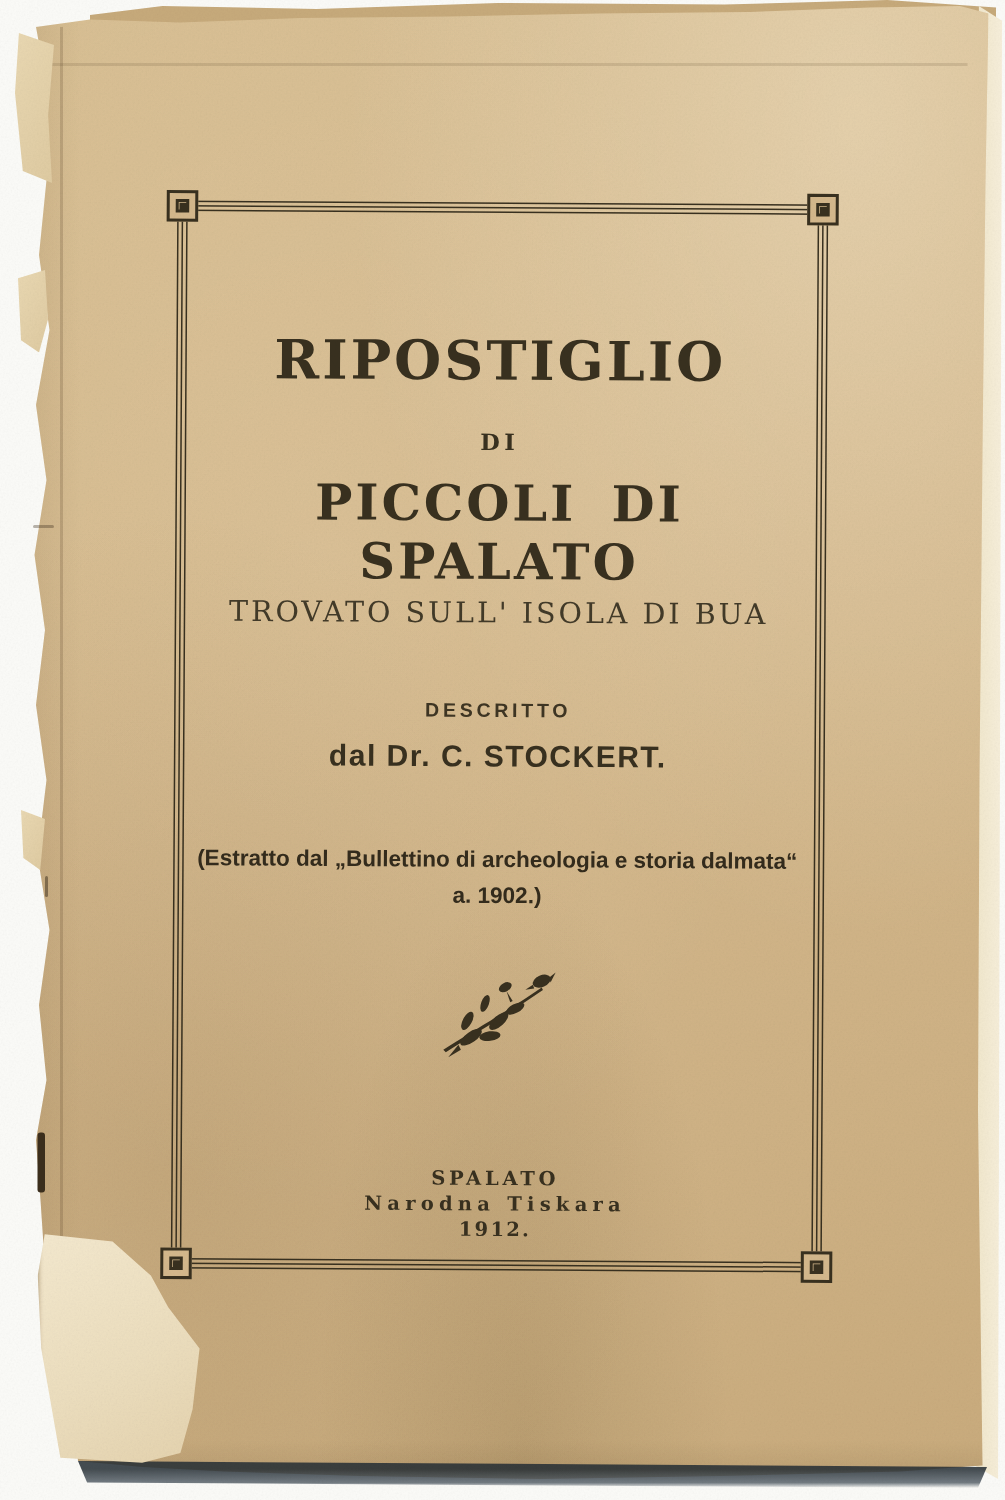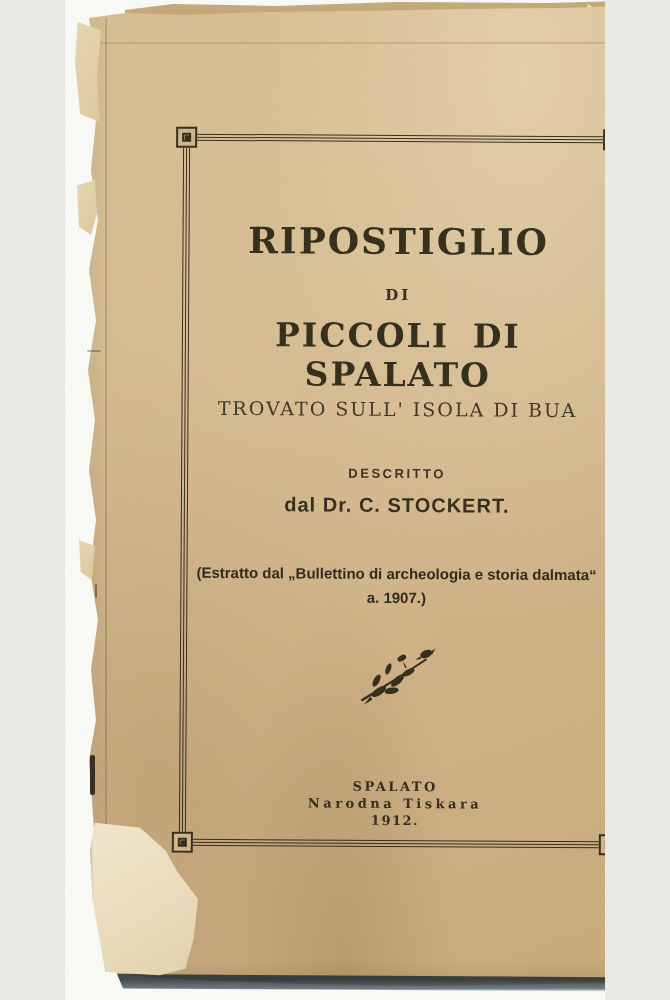--- a/index.html
+++ b/index.html
@@ -6,21 +6,21 @@
     --paper:#d4b88c;
     --paper-dark:#c9ab7c;
     --ink:#38301f;
     --ink-soft:#4a4030;
     --cream:#eee1c2;
     --bg:#fbfbf8;
   }
   html,body{margin:0;padding:0;background:#e9e9e6;}
   body{font-family:"Liberation Serif", serif;}
   .photo{
-    position:relative;width:540px;height:1000px;margin:0 auto;
+    position:relative;width:670px;height:1000px;margin:0 auto;
     background:var(--bg);overflow:hidden;
   }
   
   .sheet-top{
     position:absolute;left:60px;top:0;width:604px;height:18px;
     background:#c7aa7b;
     clip-path:polygon(0 10px,8% 4px,25% 6px,45% 2px,70% 3px,88% 0,100% 5px,100% 100%,0 100%);
     z-index:0;
   }
   .sheet-right{
@@ -147,21 +147,21 @@
 
   <div class="plate">
     <div class="title1 t-main">RIPOSTIGLIO</div>
     <div class="title-di">DI</div>
     <div class="title2 t-main">PICCOLI DI SPALATO</div>
     <div class="subtitle">TROVATO SULL' ISOLA DI BUA</div>
     <div class="descritto">DESCRITTO</div>
     <div class="author">dal Dr. C. STOCKERT.</div>
     <div class="estratto">
       <span>(Estratto dal „Bullettino di archeologia e storia dalmata“</span><br>
-      <span>a. 1907.)</span>
+      <span>a. 1902.)</span>
     </div>
     <div class="ornament-wrap">
       <svg width="84" height="62" viewBox="0 0 100 74">
         <g fill="#38301f" stroke="none">
           <path d="M8,68 C30,54 54,40 86,18 L87,20 C55,42 32,56 10,70 Z"></path>
 
           <ellipse cx="86" cy="13" rx="7.5" ry="4.6" transform="rotate(-24 86 13)"></ellipse>
           <path d="M79,16 L73,20 L80,19 Z"></path>
           <path d="M92,10 L97,6 L93,14 Z"></path>
 

